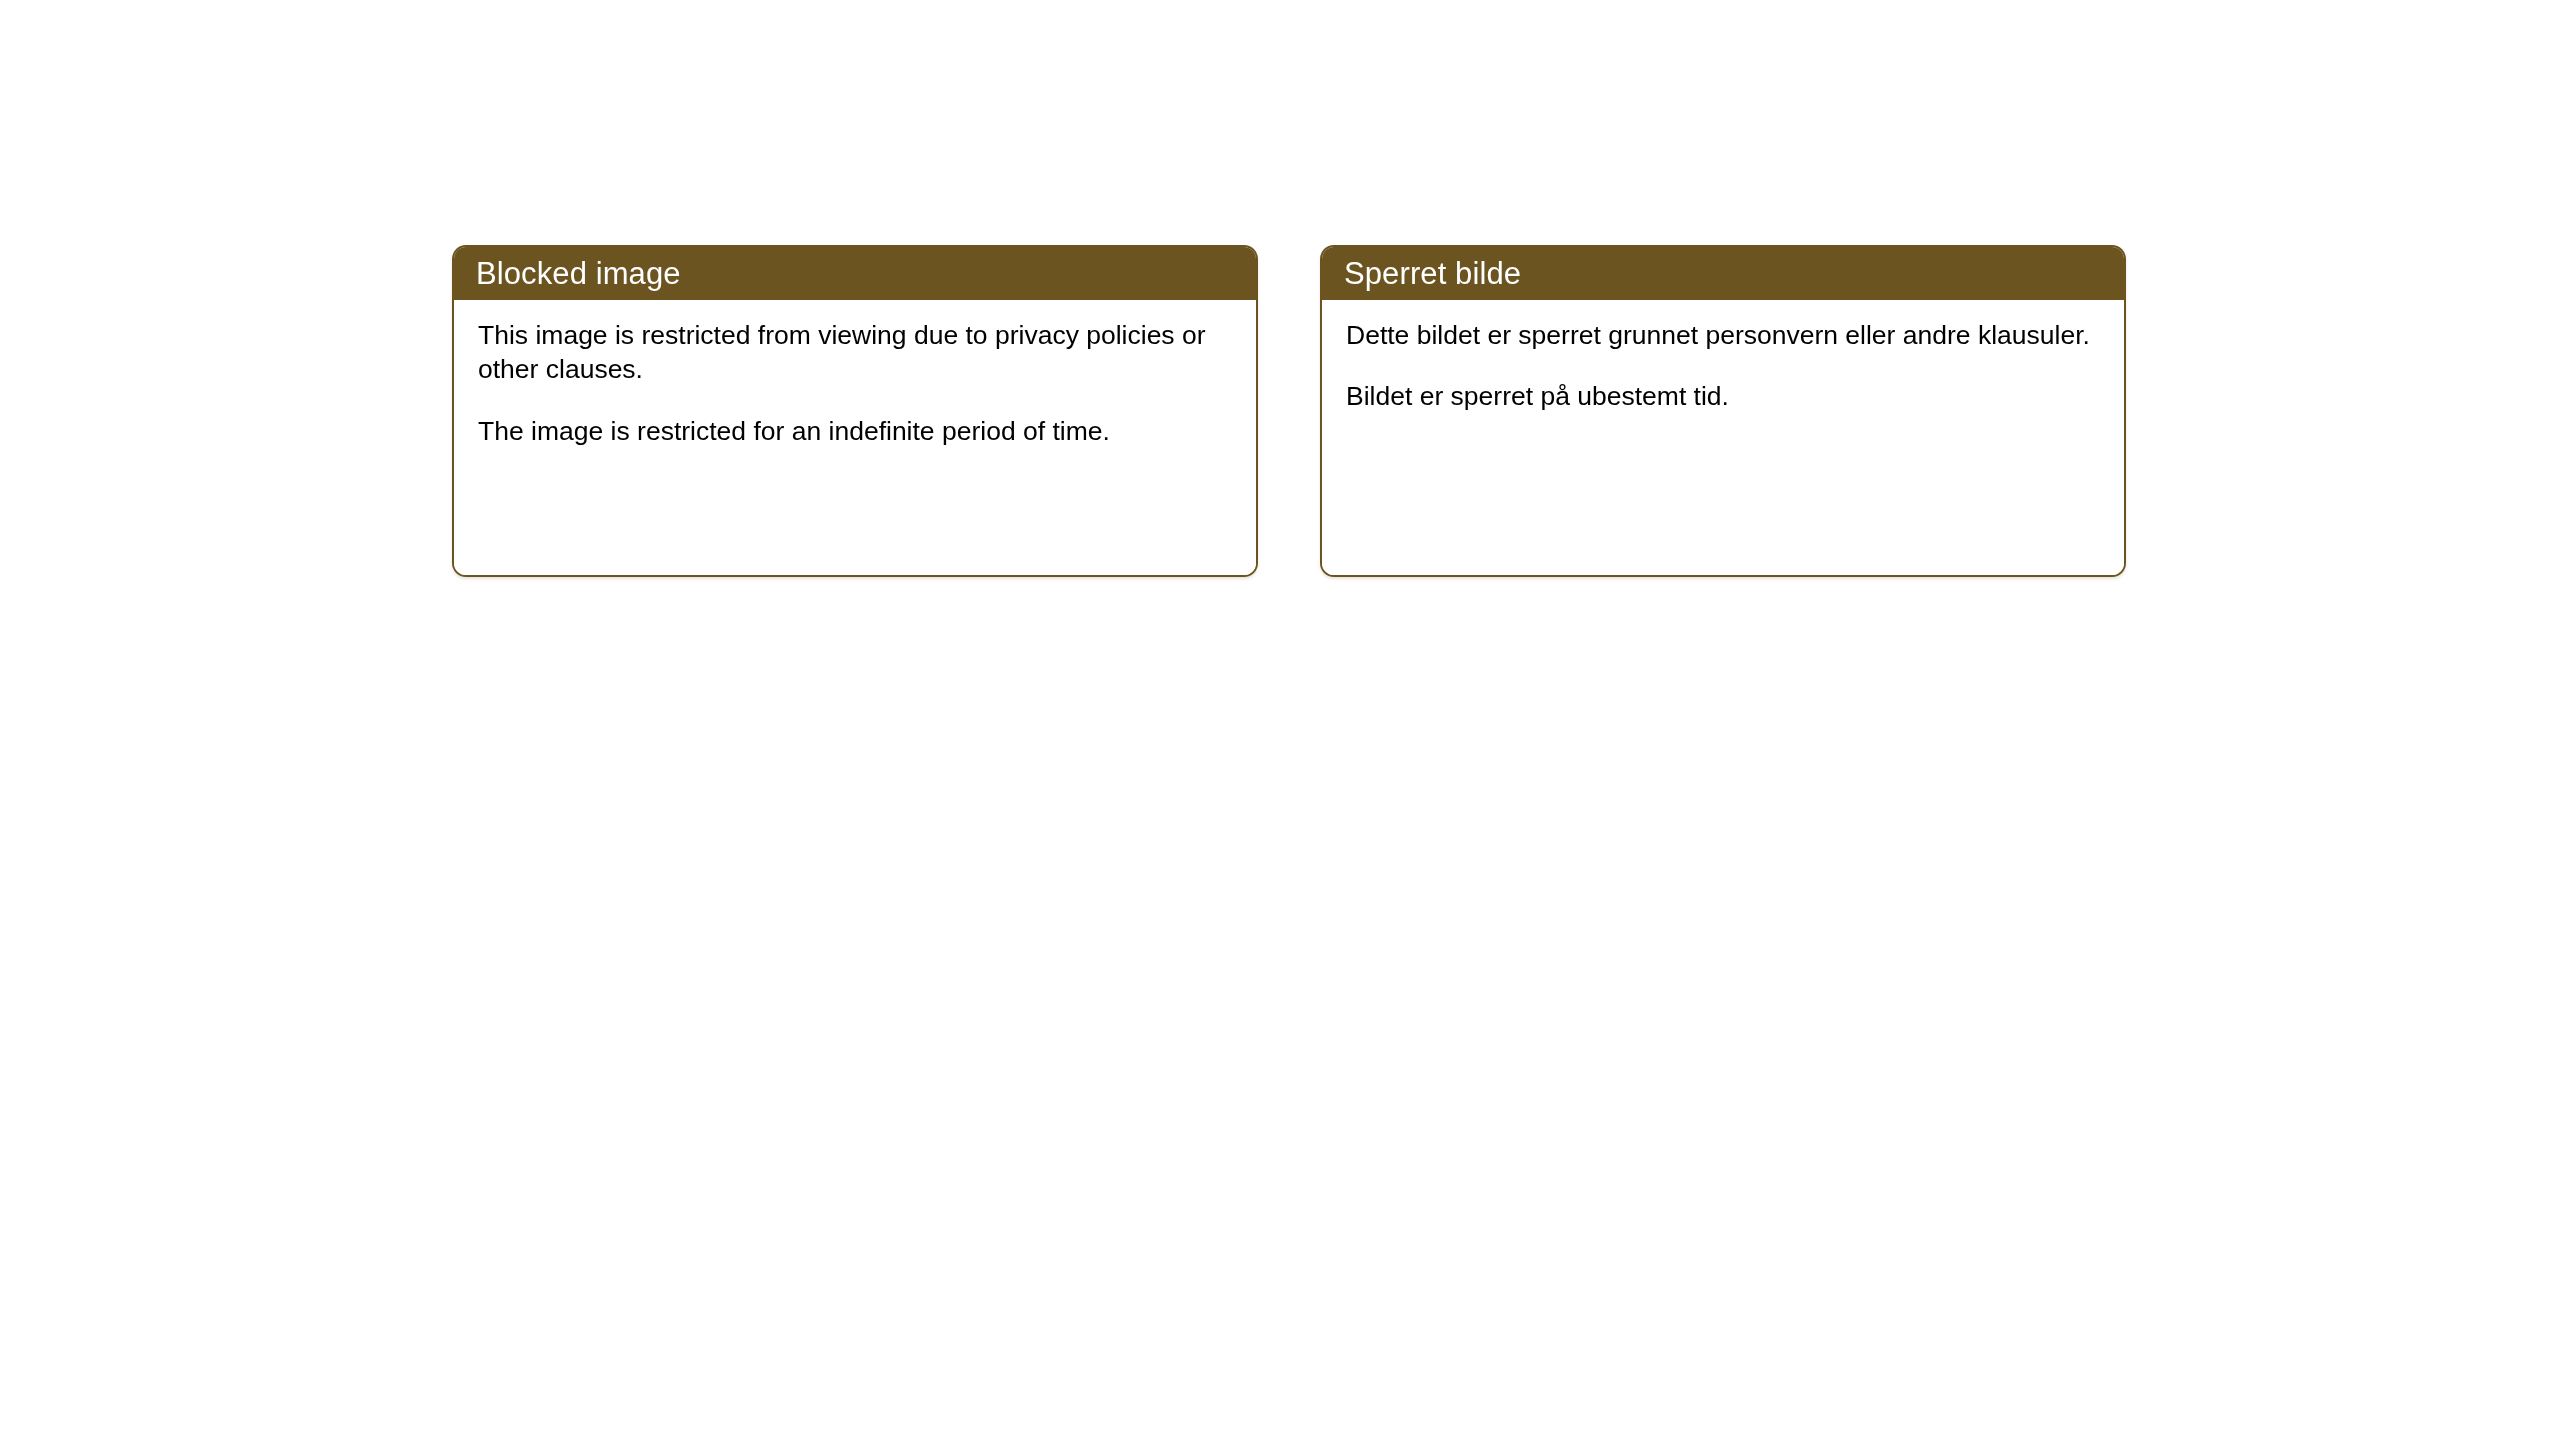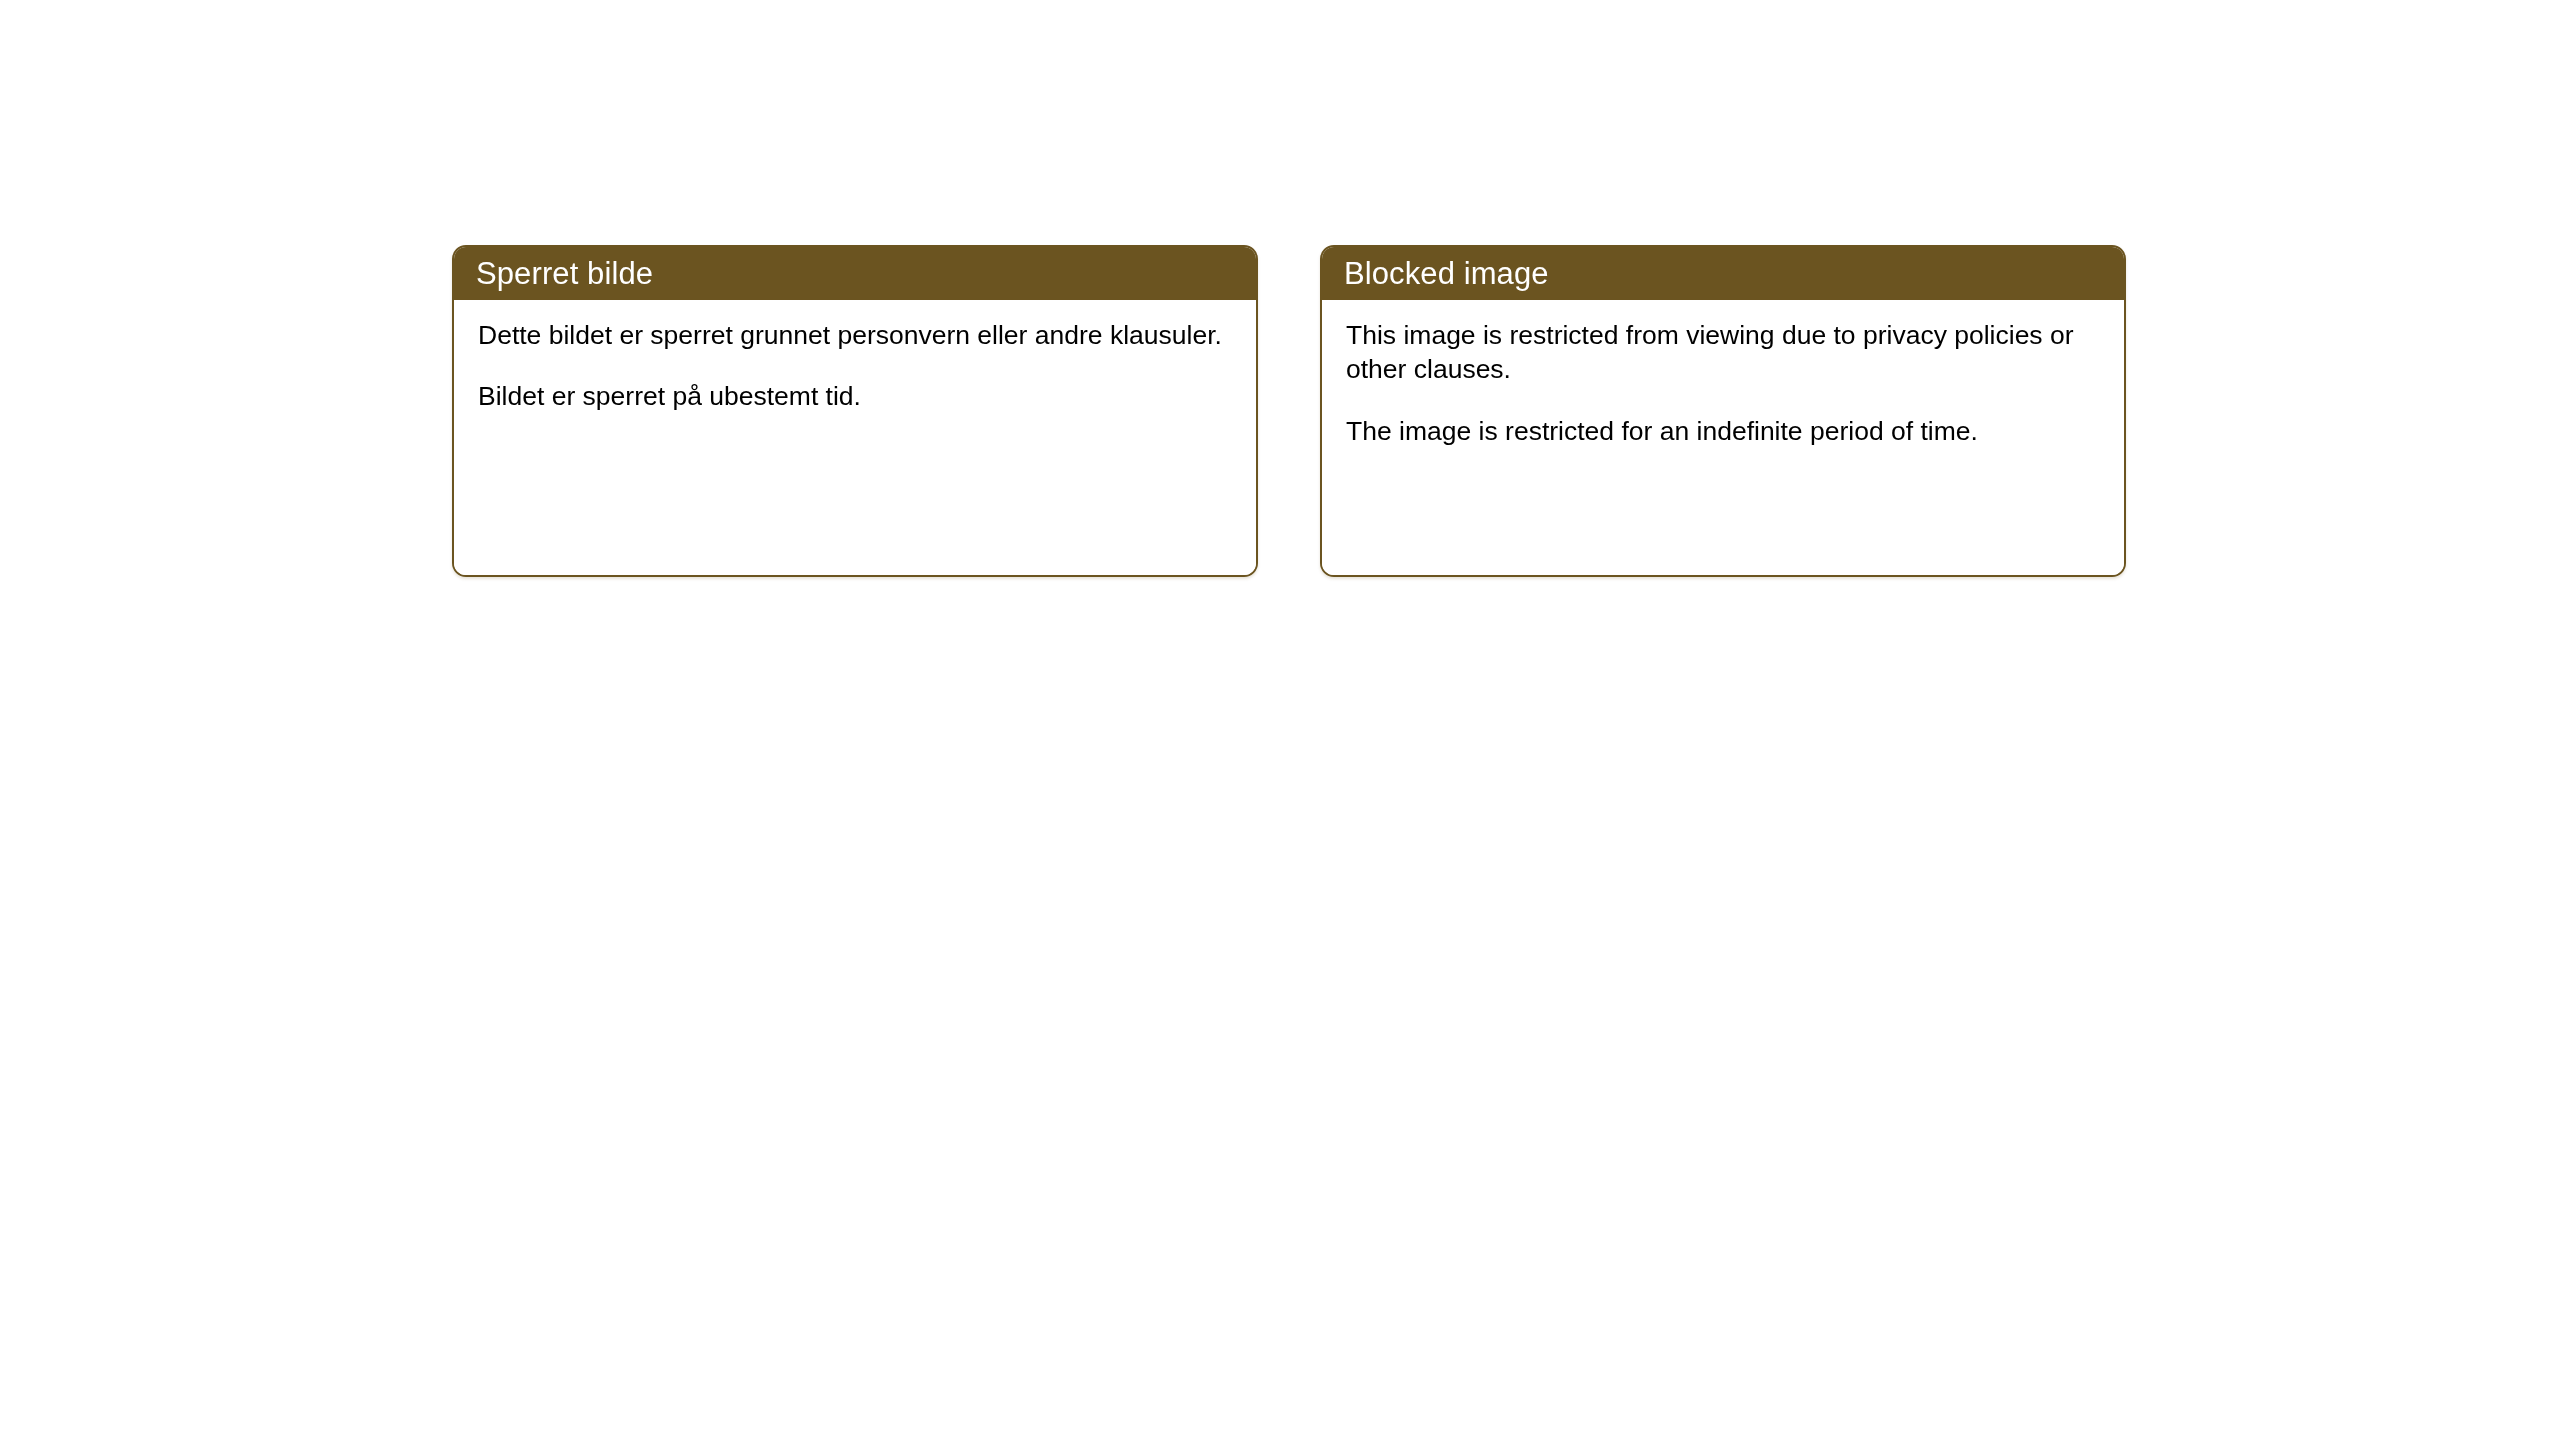--- a/index.html
+++ b/index.html
@@ -75,33 +75,33 @@
     height: 27px;
   }
 </style>
 </head>
 <body>
 
 <div id="notice-area">
 
   <div class="notice-card">
     <div class="notice-header">
+      <span class="notice-title">Blocked image</span>
+    </div>
+    <div class="notice-body">
+      <p class="notice-paragraph">This image is restricted from viewing due to privacy policies or other clauses.</p>
+      <div class="paragraph-gap"></div>
+      <p class="notice-paragraph">The image is restricted for an indefinite period of time.</p>
+    </div>
+  </div>
+
+  <div class="notice-card">
+    <div class="notice-header">
       <span class="notice-title">Sperret bilde</span>
     </div>
     <div class="notice-body">
       <p class="notice-paragraph">Dette bildet er sperret grunnet personvern eller andre klausuler.</p>
       <div class="paragraph-gap"></div>
       <p class="notice-paragraph">Bildet er sperret på ubestemt tid.</p>
     </div>
   </div>
 
-  <div class="notice-card">
-    <div class="notice-header">
-      <span class="notice-title">Blocked image</span>
-    </div>
-    <div class="notice-body">
-      <p class="notice-paragraph">This image is restricted from viewing due to privacy policies or other clauses.</p>
-      <div class="paragraph-gap"></div>
-      <p class="notice-paragraph">The image is restricted for an indefinite period of time.</p>
-    </div>
-  </div>
-
 </div>
 
 </body></html>

